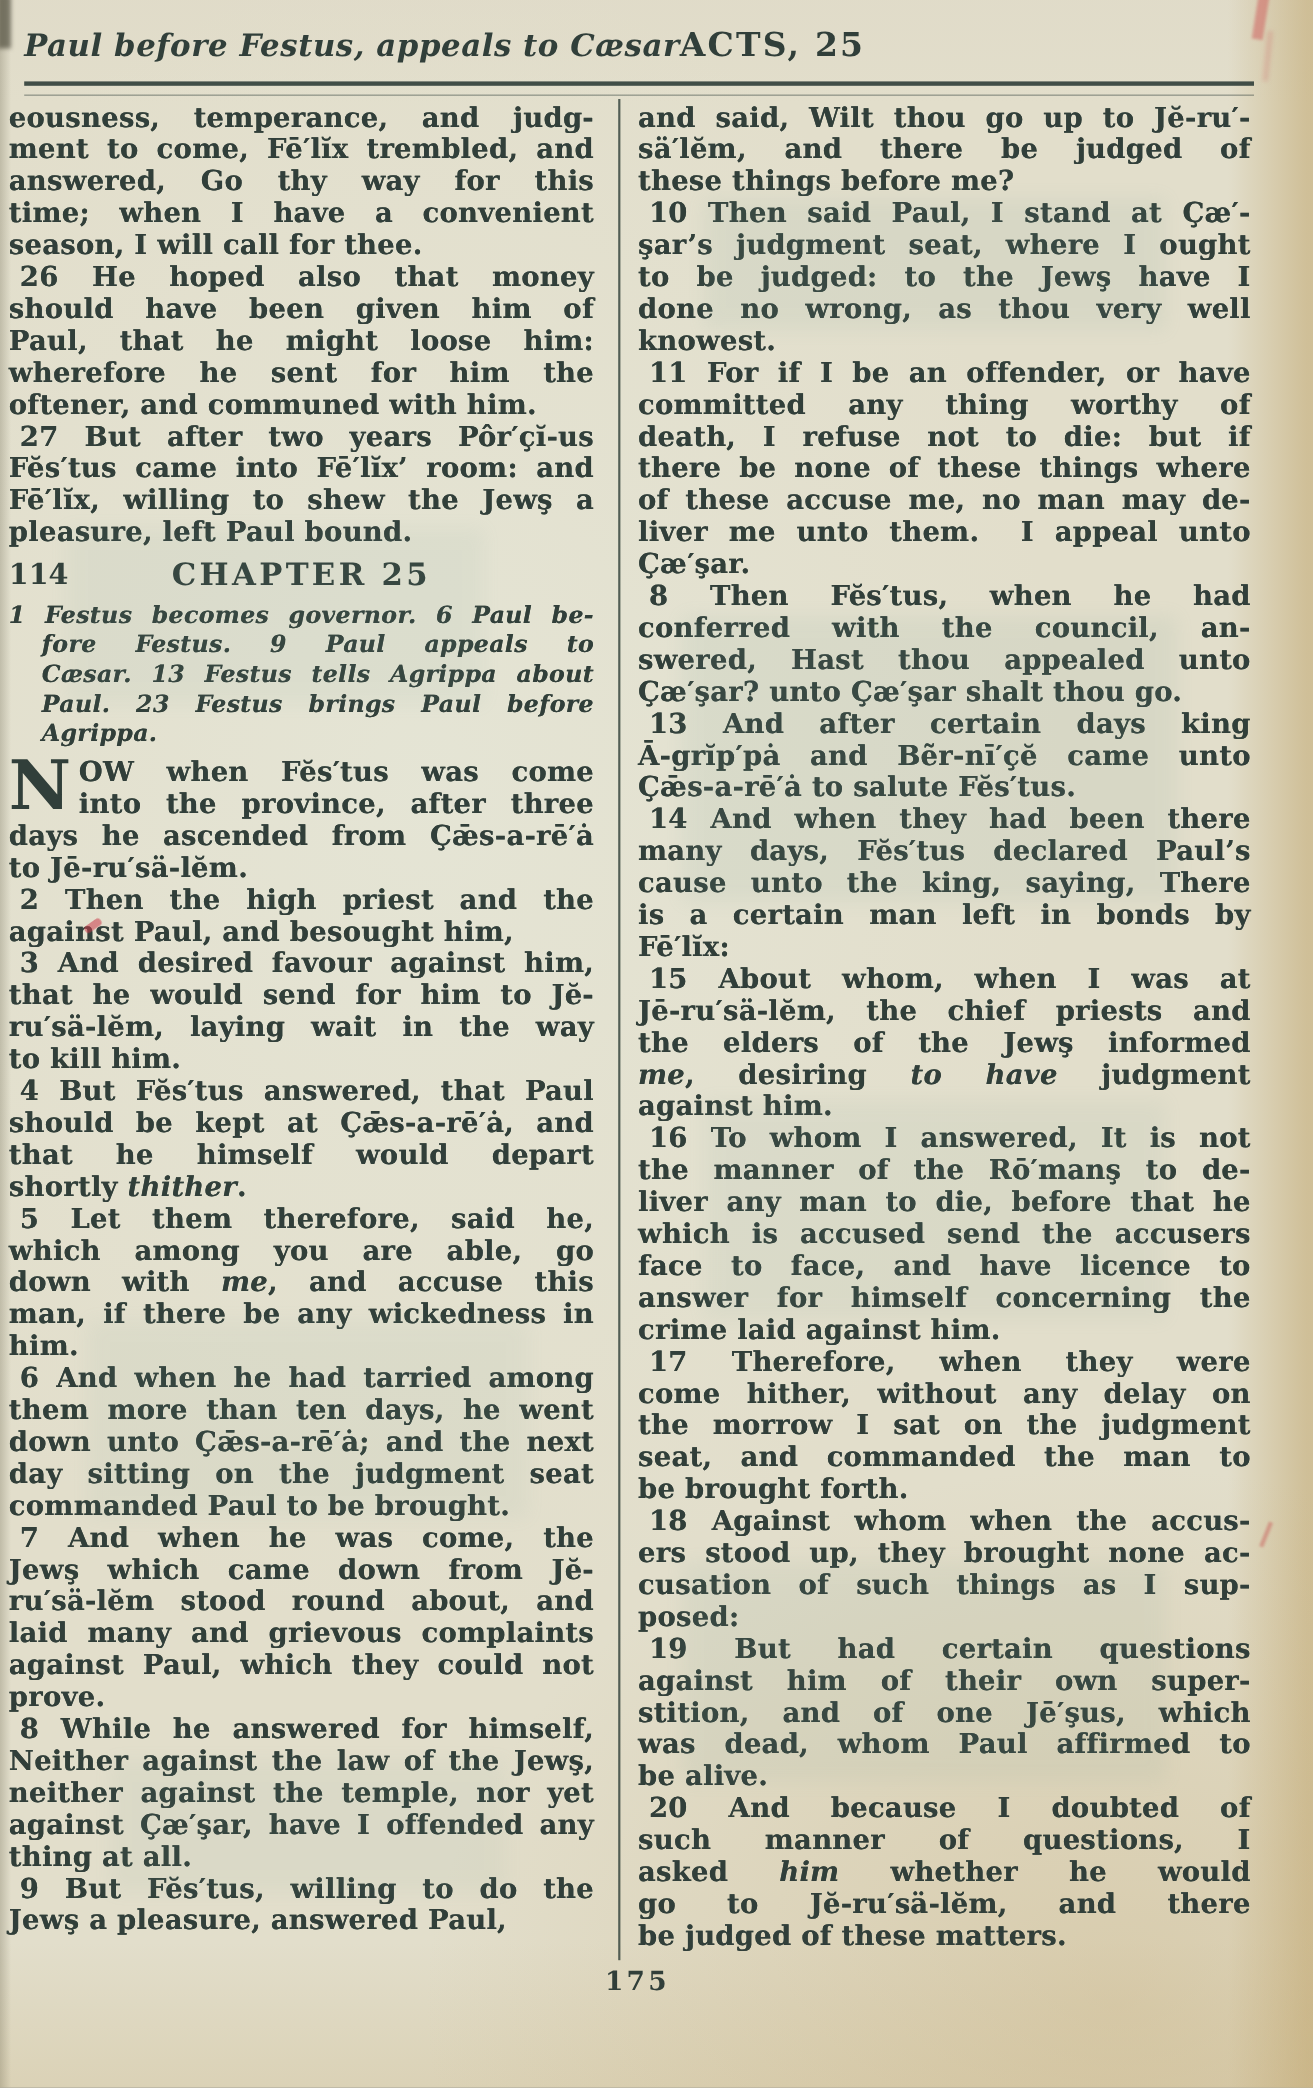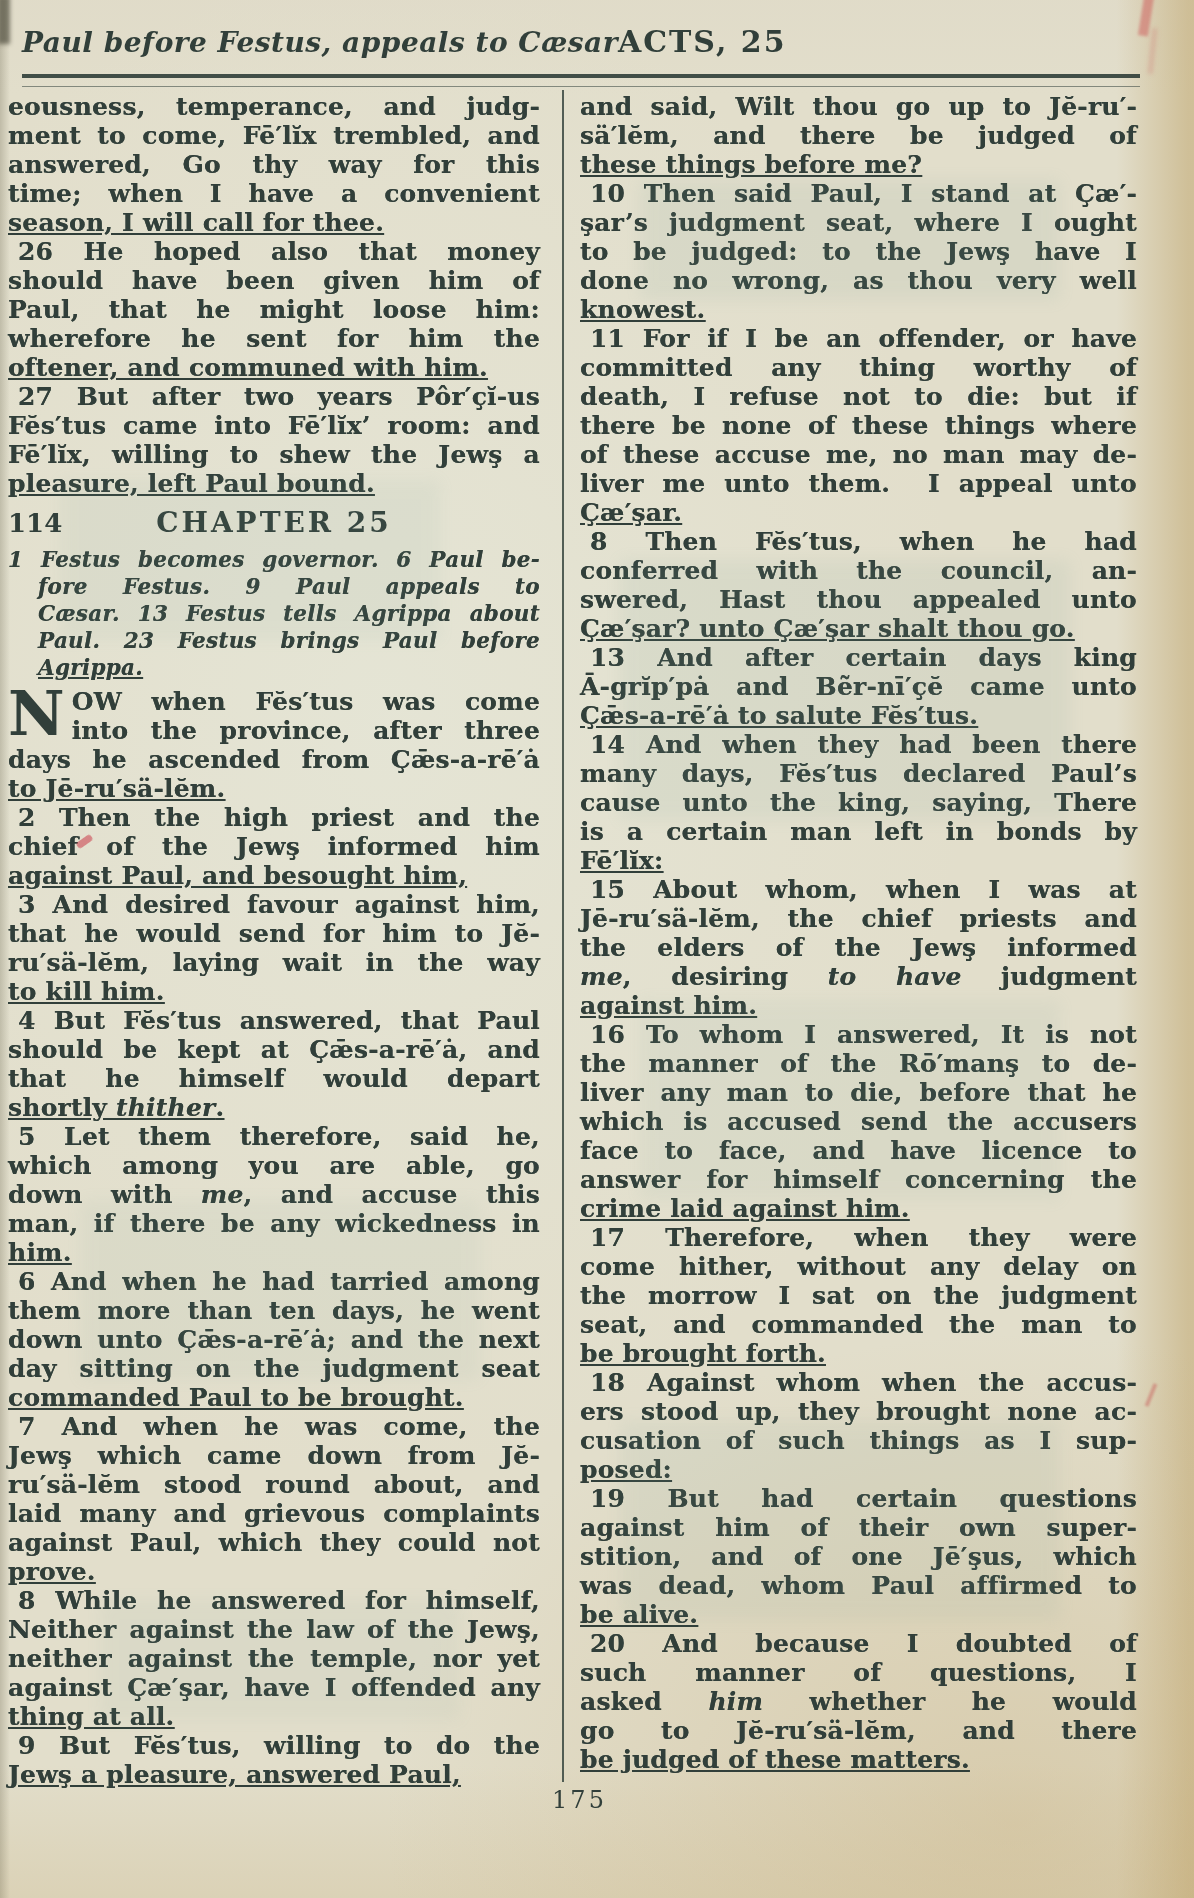--- a/index.html
+++ b/index.html
@@ -40,21 +40,21 @@
     position:absolute;left:562px;top:90px;height:1692px;width:2px;
     background:rgba(56,70,64,0.85);
   }
   .line{
     font-size:25px;line-height:29px;font-weight:bold;
     letter-spacing:0.2px;
     text-align:justify;text-align-last:justify;
     text-shadow:0 0 0.5px rgba(49,63,58,0.85);
     white-space:normal;
   }
-  .line.end{text-align-last:left;text-decoration:underline;}
+  .line.end{text-align-last:left;}
   .line.indent{text-indent:10px;}
   .line i{font-style:italic;}
   
   .chapter-row{
     position:relative;margin:7px 0 5px 0;height:36px;line-height:36px;
   }
   .chapnum{position:absolute;left:0;top:0;font-size:26px;font-weight:bold;}
   .chaptitle{display:block;text-align:center;font-size:28px;font-weight:bold;letter-spacing:3px;}
   
   .summary{margin:4px 0 6px 0;}
@@ -64,21 +64,21 @@
   }
   .summary .line.hang{padding-left:30px;}
   
   .dropcap{
     float:left;font-size:62px;line-height:50px;font-weight:bold;
     padding:2px 7px 0 0;
   }
   
   .footer{
     position:absolute;top:1786px;left:22px;width:1115px;
-    text-align:center;font-size:24px;font-weight:normal;letter-spacing:3px;
+    text-align:center;font-size:24px;font-weight:bold;letter-spacing:3px;
   }
   
   .ghost{position:absolute;background:#7fa396;filter:blur(8px);pointer-events:none;}
   .mark{position:absolute;pointer-events:none;}
   .corner-mark{left:-2px;top:-4px;width:12px;height:48px;background:rgba(58,56,42,0.6);filter:blur(2px);}
   .red-streak-top{left:1141px;top:-4px;width:10px;height:40px;background:rgba(205,88,88,0.5);filter:blur(1.5px);transform:rotate(9deg);}
   .red-streak-top2{left:1150px;top:28px;width:5px;height:46px;background:rgba(205,98,98,0.25);filter:blur(2px);transform:rotate(6deg);}
   .red-fleck-chief{left:76px;top:838px;width:17px;height:7px;background:rgba(202,58,72,0.55);filter:blur(0.6px);transform:rotate(-35deg);border-radius:3px;}
   .red-slash-right{left:1149px;top:1383px;width:4px;height:24px;background:rgba(198,80,80,0.42);filter:blur(0.8px);transform:rotate(22deg);}
 </style>
@@ -128,21 +128,20 @@
       </div>
       <div class="dropcap-para">
         <span class="dropcap">N</span>
         <div class="line">OW when Fĕs′tus was come</div>
         <div class="line">into the province, after three</div>
         <div class="line">days he ascended from Çǣs-a-rē′ȧ</div>
         <div class="line end">to Jē-ru′sä-lĕm.</div>
       </div>
       <div class="verse-para">
         <div class="line indent">2 Then the high priest and the</div>
-        <div class="line">chief of the Jewş informed him</div>
         <div class="line end">against Paul, and besought him,</div>
       </div>
       <div class="verse-para">
         <div class="line indent">3 And desired favour against him,</div>
         <div class="line">that he would send for him to Jĕ-</div>
         <div class="line">ru′sä-lĕm, laying wait in the way</div>
         <div class="line end">to kill him.</div>
       </div>
       <div class="verse-para">
         <div class="line indent">4 But Fĕs′tus answered, that Paul</div>

